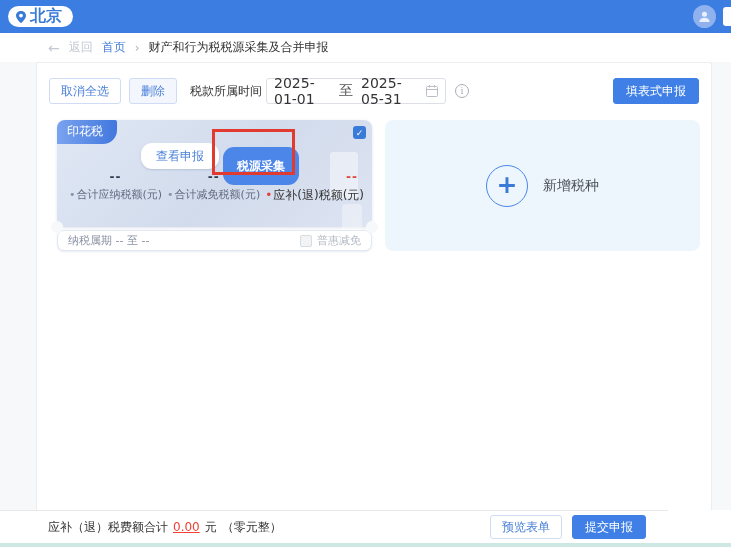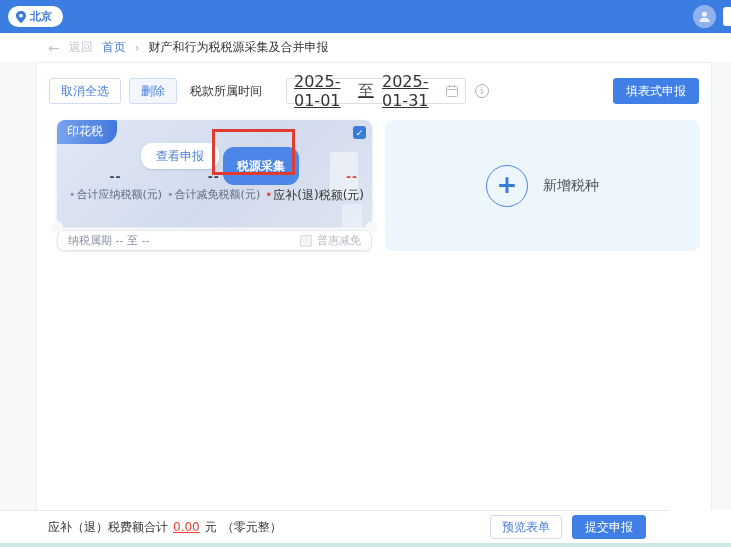--- a/index.html
+++ b/index.html
@@ -2,21 +2,21 @@
 <html style="--header-blue: #3c7de2; --accent: #4080e6; --accent-dark: #3a7bd8; --red: #f04134; --annotation-red: #e03b2e; --card-value-red: #e0443a; --teal-strip: #cde8e3;"><head>
 <meta charset="utf-8">
 <style>
   * { margin:0; padding:0; box-sizing:border-box; }
   html,body { font-family:"DejaVu Sans","Liberation Sans",sans-serif; }
   #screen { position:relative; width:731px; height:547px; background:#fff; overflow:hidden; }
 
   
   .topbar { position:absolute; left:0; top:0; width:731px; height:33px; background:var(--header-blue,#3c7de2); }
   .loc-pill { position:absolute; left:8px; top:6px; height:21px; padding:0 11px 0 8px; background:#fff; border-radius:11px;
-              display:flex; align-items:center; gap:4px; color:var(--accent-dark,#3a7bd8); font-size:11px; font-weight:bold; cursor:pointer; }
+              display:flex; align-items:center; gap:4px; color:var(--accent-dark,#3a7bd8); font-size:16px; font-weight:bold; cursor:pointer; }
   .avatar { position:absolute; right:15px; top:5px; width:23px; height:23px; border-radius:50%; background:#8fb2ef;
             display:flex; align-items:center; justify-content:center; }
   .corner-sq { position:absolute; right:-4px; top:7px; width:12px; height:19px; background:#fdfdfd; border-radius:3px; }
 
   
   .nav { position:absolute; left:0; top:33px; width:731px; height:29px; background:#fff;
          display:flex; align-items:center; padding-left:48px; gap:9px; font-size:12px; }
   .nav .back-arrow { color:#c3c8d2; font-size:14px; cursor:pointer; }
   .nav .back { color:#c3c8d2; cursor:pointer; }
   .nav .home { color:#4a80d9; cursor:pointer; }
@@ -28,23 +28,23 @@
   .panel { position:absolute; left:36px; top:0; width:676px; height:448px; background:#fff;
            border:1px solid #ecedf0; border-bottom:none; border-radius:3px 3px 0 0; }
 
   
   .toolbar { position:absolute; left:12px; right:12px; top:15px; height:26px; display:flex; align-items:center; }
   .btn { font-size:12px; height:26px; border-radius:3px; display:inline-flex; align-items:center; cursor:pointer; }
   .btn.outline { background:#fff; border:1px solid #cfdcf3; color:#4a80d9; padding:0 11px; }
   .btn.outline.lite { background:#f3f7fd; }
   .btn.primary { background:var(--accent,#4080e6); color:#fff; border:1px solid var(--accent,#4080e6); padding:0 12px; }
   .tb-gap { width:8px; }
-  .tb-label { margin-left:13px; margin-right:24px; font-size:12px; color:#333; }
+  .tb-label { margin-left:13px; margin-right:4px; font-size:12px; color:#333; }
   .datebox { width:180px; height:26px; border:1px solid #dcdfe6; border-radius:3px; display:flex; align-items:center;
-             padding:0 7px; font-size:16px; color:#333; gap:8px; cursor:text; background:#fff;text-decoration:underline; }
+             padding:0 7px; font-size:14px; color:#333; gap:8px; cursor:text; background:#fff; }
   .datebox .to { color:#555; }
   .datebox .cal { margin-left:auto; }
   .info-circ { margin-left:9px; width:14px; height:14px; border:1px solid #a9adb5; border-radius:50%; color:#a9adb5;
                font-size:9px; display:flex; align-items:center; justify-content:center; cursor:pointer; font-family:"DejaVu Serif",serif; }
   .tb-spacer { flex:1; }
 
   
   .card { position:absolute; left:20px; top:57px; width:315px; height:131px; }
   .card-main { position:absolute; left:0; top:0; width:315px; height:107px; border-radius:8px;
                background:linear-gradient(135deg,#e0e8f5 0%,#d2dbec 55%,#dde4f2 100%);
@@ -132,21 +132,21 @@
     <div class="panel">
 
       <div class="toolbar">
         <button class="btn outline">取消全选</button>
         <span class="tb-gap"></span>
         <button class="btn outline lite">删除</button>
         <span class="tb-label">税款所属时间</span>
         <div class="datebox">
           <span>2025-01-01</span>
           <span class="to">至</span>
-          <span>2025-01-31</span>
+          <span>2025-05-31</span>
           <span class="cal">
             <svg width="12" height="12" viewBox="0 0 12 12">
                 <rect x="0.5" y="1.5" width="11" height="10" rx="1" fill="none" stroke="#b9bdc6"></rect>
                 <line x1="0.5" y1="4.5" x2="11.5" y2="4.5" stroke="#b9bdc6"></line>
                 <line x1="3.5" y1="0" x2="3.5" y2="2.5" stroke="#b9bdc6"></line>
                 <line x1="8.5" y1="0" x2="8.5" y2="2.5" stroke="#b9bdc6"></line>
               </svg>
           </span>
         </div>
         <span class="info-circ">i</span>

